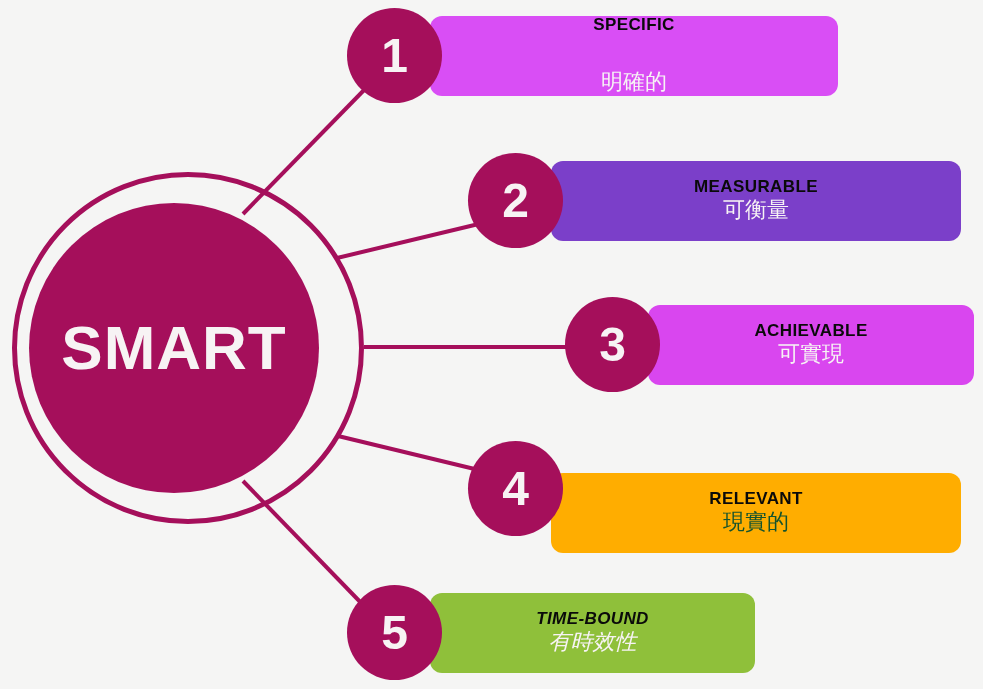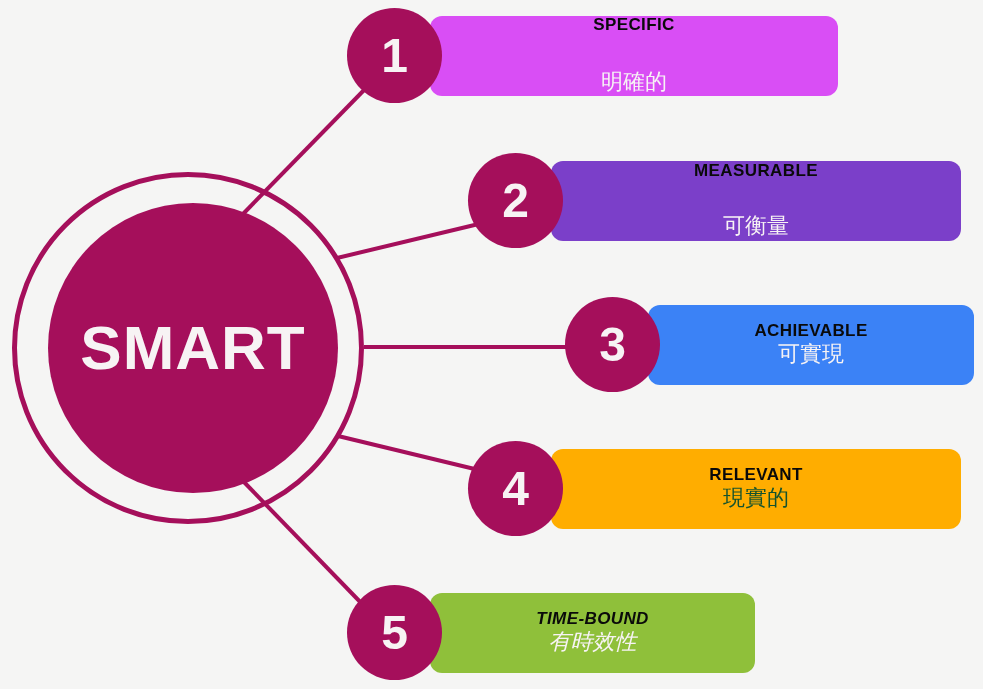--- a/index.html
+++ b/index.html
@@ -41,21 +41,21 @@
     top: 0;
     width: 100%;
     height: 100%;
     box-sizing: border-box;
     border: 5px solid #a50f5b;
     border-radius: 50%;
     background: transparent;
   }
   .hub-core {
     position: absolute;
-    left: 36px;
+    left: 17px;
     top: 31px;
     width: 290px;
     height: 290px;
     border-radius: 50%;
     background: #a50f5b;
     display: flex;
     align-items: center;
     justify-content: center;
   }
   .hub-label {
@@ -133,23 +133,23 @@
   #row-4 { left: 468px; top: 441px; width: 420px; }
   #row-4 .num-circle { left: 0; }
   #row-4 .bar { left: 83px; width: 395px; }
 
   #row-5 { left: 347px; top: 585px; width: 420px; }
   #row-5 .num-circle { left: 0; }
   #row-5 .bar { left: 83px; width: 325px; }
 
   
   #row-1 .bar { width: 408px; }
-  #row-2 .bar { width: 410px; justify-content: space-between; }
+  #row-2 .bar { width: 410px; }
   #row-3 .bar { width: 326px; }
-  #row-4 .bar { width: 410px; }
+  #row-4 .bar { width: 410px; margin-top: 24px; }
   #row-5 .bar { width: 325px; font-style: italic; }
 </style>
 </head>
 <body style="background: rgb(245, 245, 244);">
 
 <div id="canvas" style="background: rgb(245, 245, 244);">
 
   <svg id="connectors" viewBox="0 0 983 689" width="983" height="689">
     <line x1="243" y1="214" x2="368" y2="86" stroke="#a50f5b" stroke-width="4"></line>
     <line x1="337" y1="258" x2="487" y2="222" stroke="#a50f5b" stroke-width="4"></line>
@@ -179,21 +179,21 @@
     <div class="bar" style="background-color: rgb(123, 63, 201);">
       <span class="bar-title" style="color: rgb(10, 10, 10);">MEASURABLE</span>
       <span class="bar-sub" style="color: rgb(247, 243, 244);">可衡量</span>
     </div>
     <div class="num-circle" style="background: rgb(165, 15, 91);">
       <span class="num-text" style="color: rgb(247, 243, 244);">2</span>
     </div>
   </div>
 
   <div class="row" id="row-3">
-    <div class="bar" style="background-color: #3b82f6;">
+    <div class="bar" style="background-color: #d946ef;">
       <span class="bar-title" style="color: rgb(10, 10, 10);">ACHIEVABLE</span>
       <span class="bar-sub" style="color: rgb(247, 243, 244);">可實現</span>
     </div>
     <div class="num-circle" style="background: rgb(165, 15, 91);">
       <span class="num-text" style="color: rgb(247, 243, 244);">3</span>
     </div>
   </div>
 
   <div class="row" id="row-4">
     <div class="bar" style="background-color: rgb(255, 173, 0);">

